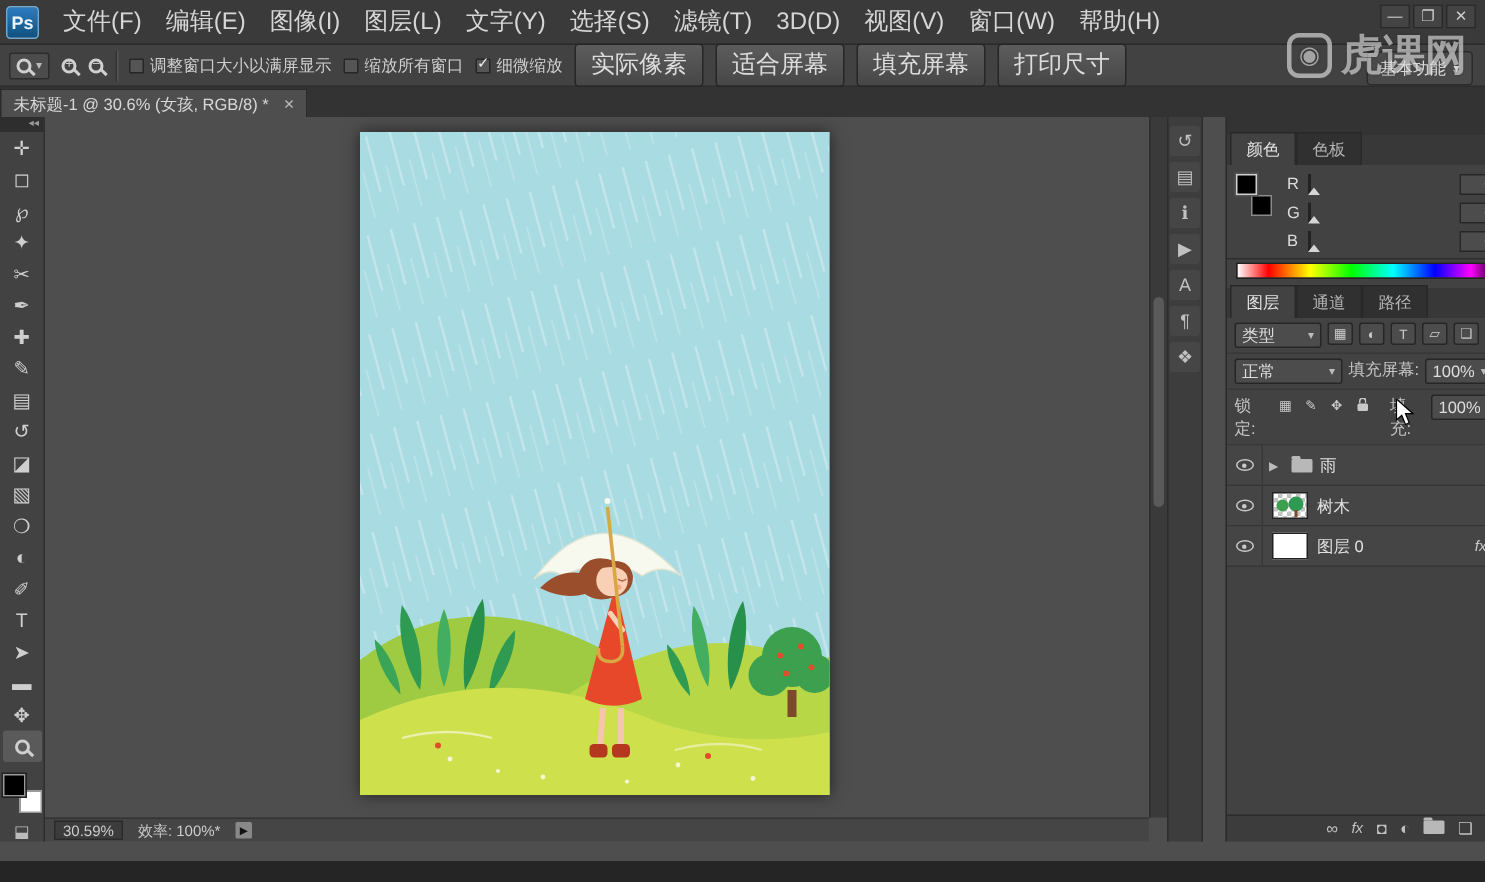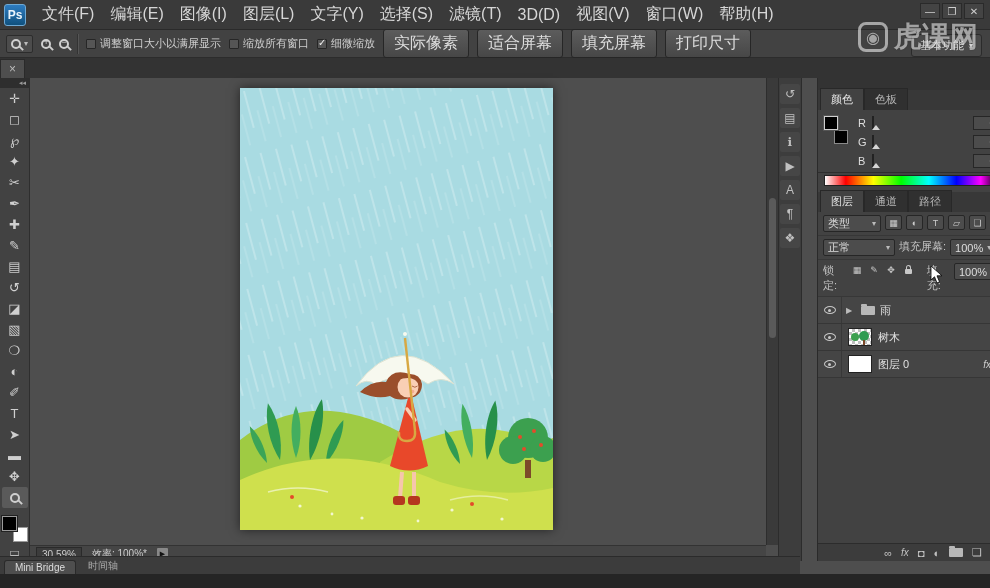--- a/index.html
+++ b/index.html
@@ -205,20 +205,21 @@
     </div>
   </div>
 
   <div class="watermark">
     <span class="wm-logo">◉</span>
     <span>虎课网</span>
   </div>
 
   <div class="tabbar">
     <div class="doc-tab">
+      <span>未标题-1 @ 30.6% (女孩, RGB/8) *</span>
       <span class="doc-close">×</span>
     </div>
   </div>
 
   <div class="toolbar">
     <div class="toolbar-head">◂◂</div>
     <div class="tool">
         <span>✛</span>
       </div>
     <div class="tool">
@@ -501,23 +502,19 @@
       <span class="foot-ic">∞</span>
       <span class="foot-ic fx">fx</span>
       <span class="foot-ic">◘</span>
       <span class="foot-ic">◐</span>
       <span class="foot-ic"><span class="folder" style="margin:0"></span></span>
       <span class="foot-ic">❏</span>
       <span class="foot-ic">▯</span>
     </div>
   </div>
 
-  <div class="bottombar">
-    <div class="btab">Mini Bridge</div>
-    <div class="btab dim">时间轴</div>
-  </div>
   <div class="deepstrip"></div>
 
   <svg class="cursor" width="14" height="18" viewBox="0 0 14 18">
     <path d="M1,0 L1,14 L4.5,10.8 L7,17 L9.5,15.8 L7,9.8 L12,9.8 Z" fill="#ffffff" stroke="#000000" stroke-width="0.8"></path>
   </svg>
 
 </div>
 
 </body></html>

